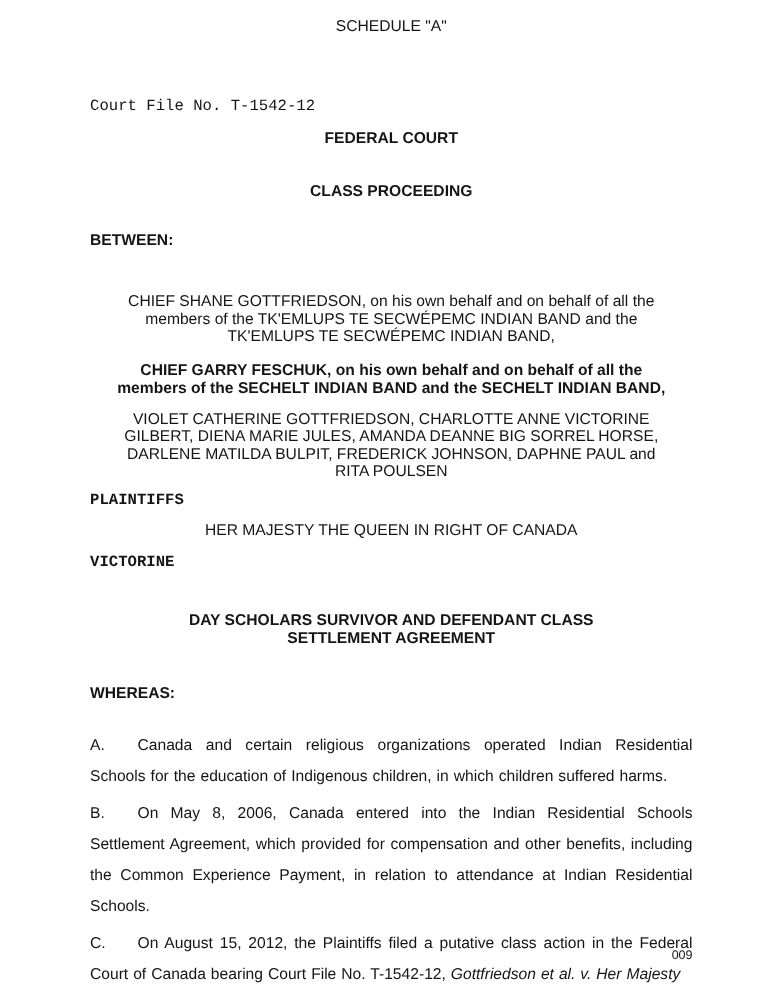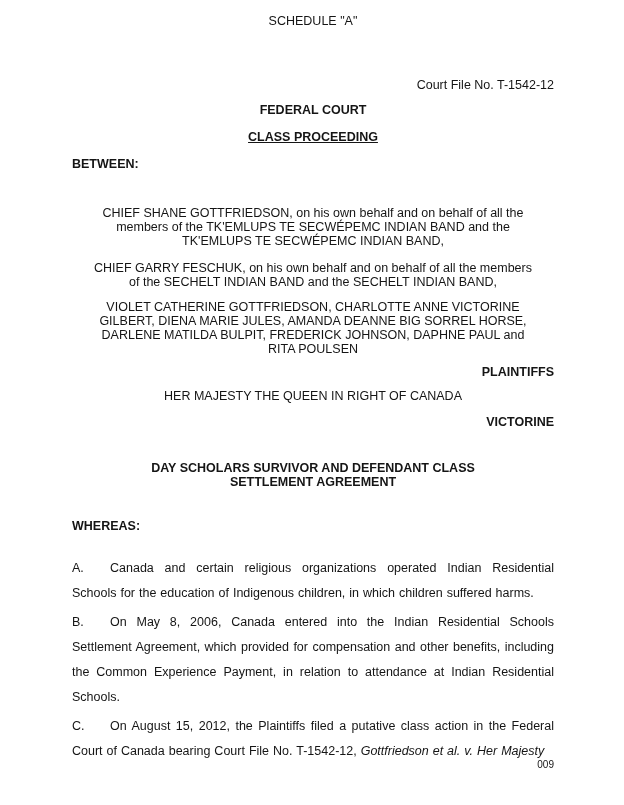--- a/index.html
+++ b/index.html
@@ -15,35 +15,35 @@
     box-sizing: border-box;
     padding: 14px 70px 0 72px;
     background: #ffffff;
     color: #151515;
     font-family: "Liberation Sans", "DejaVu Sans", sans-serif;
     font-size: 12.5px;
     line-height: 15px;
     overflow: hidden;
   }
   .center   { text-align: center; }
-  .right    { text-align: right; }
+  .right    { text-align: left; font-family: Liberation Mono, monospace; }
   .bold     { font-weight: bold; }
   .schedule-header { margin: 0; }
   .court-file      { margin-top: 49px; }
   .court-name      { margin-top: 10px; }
-  .proceeding-type { margin-top: 12px; text-decoration: underline; }
-  .between-label   { margin-top: 12px; }
+  .proceeding-type { margin-top: 28px; }
+  .between-label   { margin-top: 24px; }
   .party {
     max-width: 440px;
     margin: 0 auto;
     text-align: center;
     line-height: 14px;
   }
   .party-1 { margin-top: 34px; }
-  .party-2 { margin-top: 13px; }
+  .party-2 { margin-top: 13px; font-weight: bold; }
   .party-3 { margin-top: 11px; }
   .plaintiffs-label { margin-top: 9px; }
   .and-separator    { margin-top: 11px; }
   .defendant-name   { margin-top: 9px; }
   .defendant-label  { margin-top: 11px; }
   .agreement-title  { margin-top: 31px; line-height: 14px; }
   .whereas-label    { margin-top: 30px; }
   .recital {
     margin: 0;
     text-align: justify;

